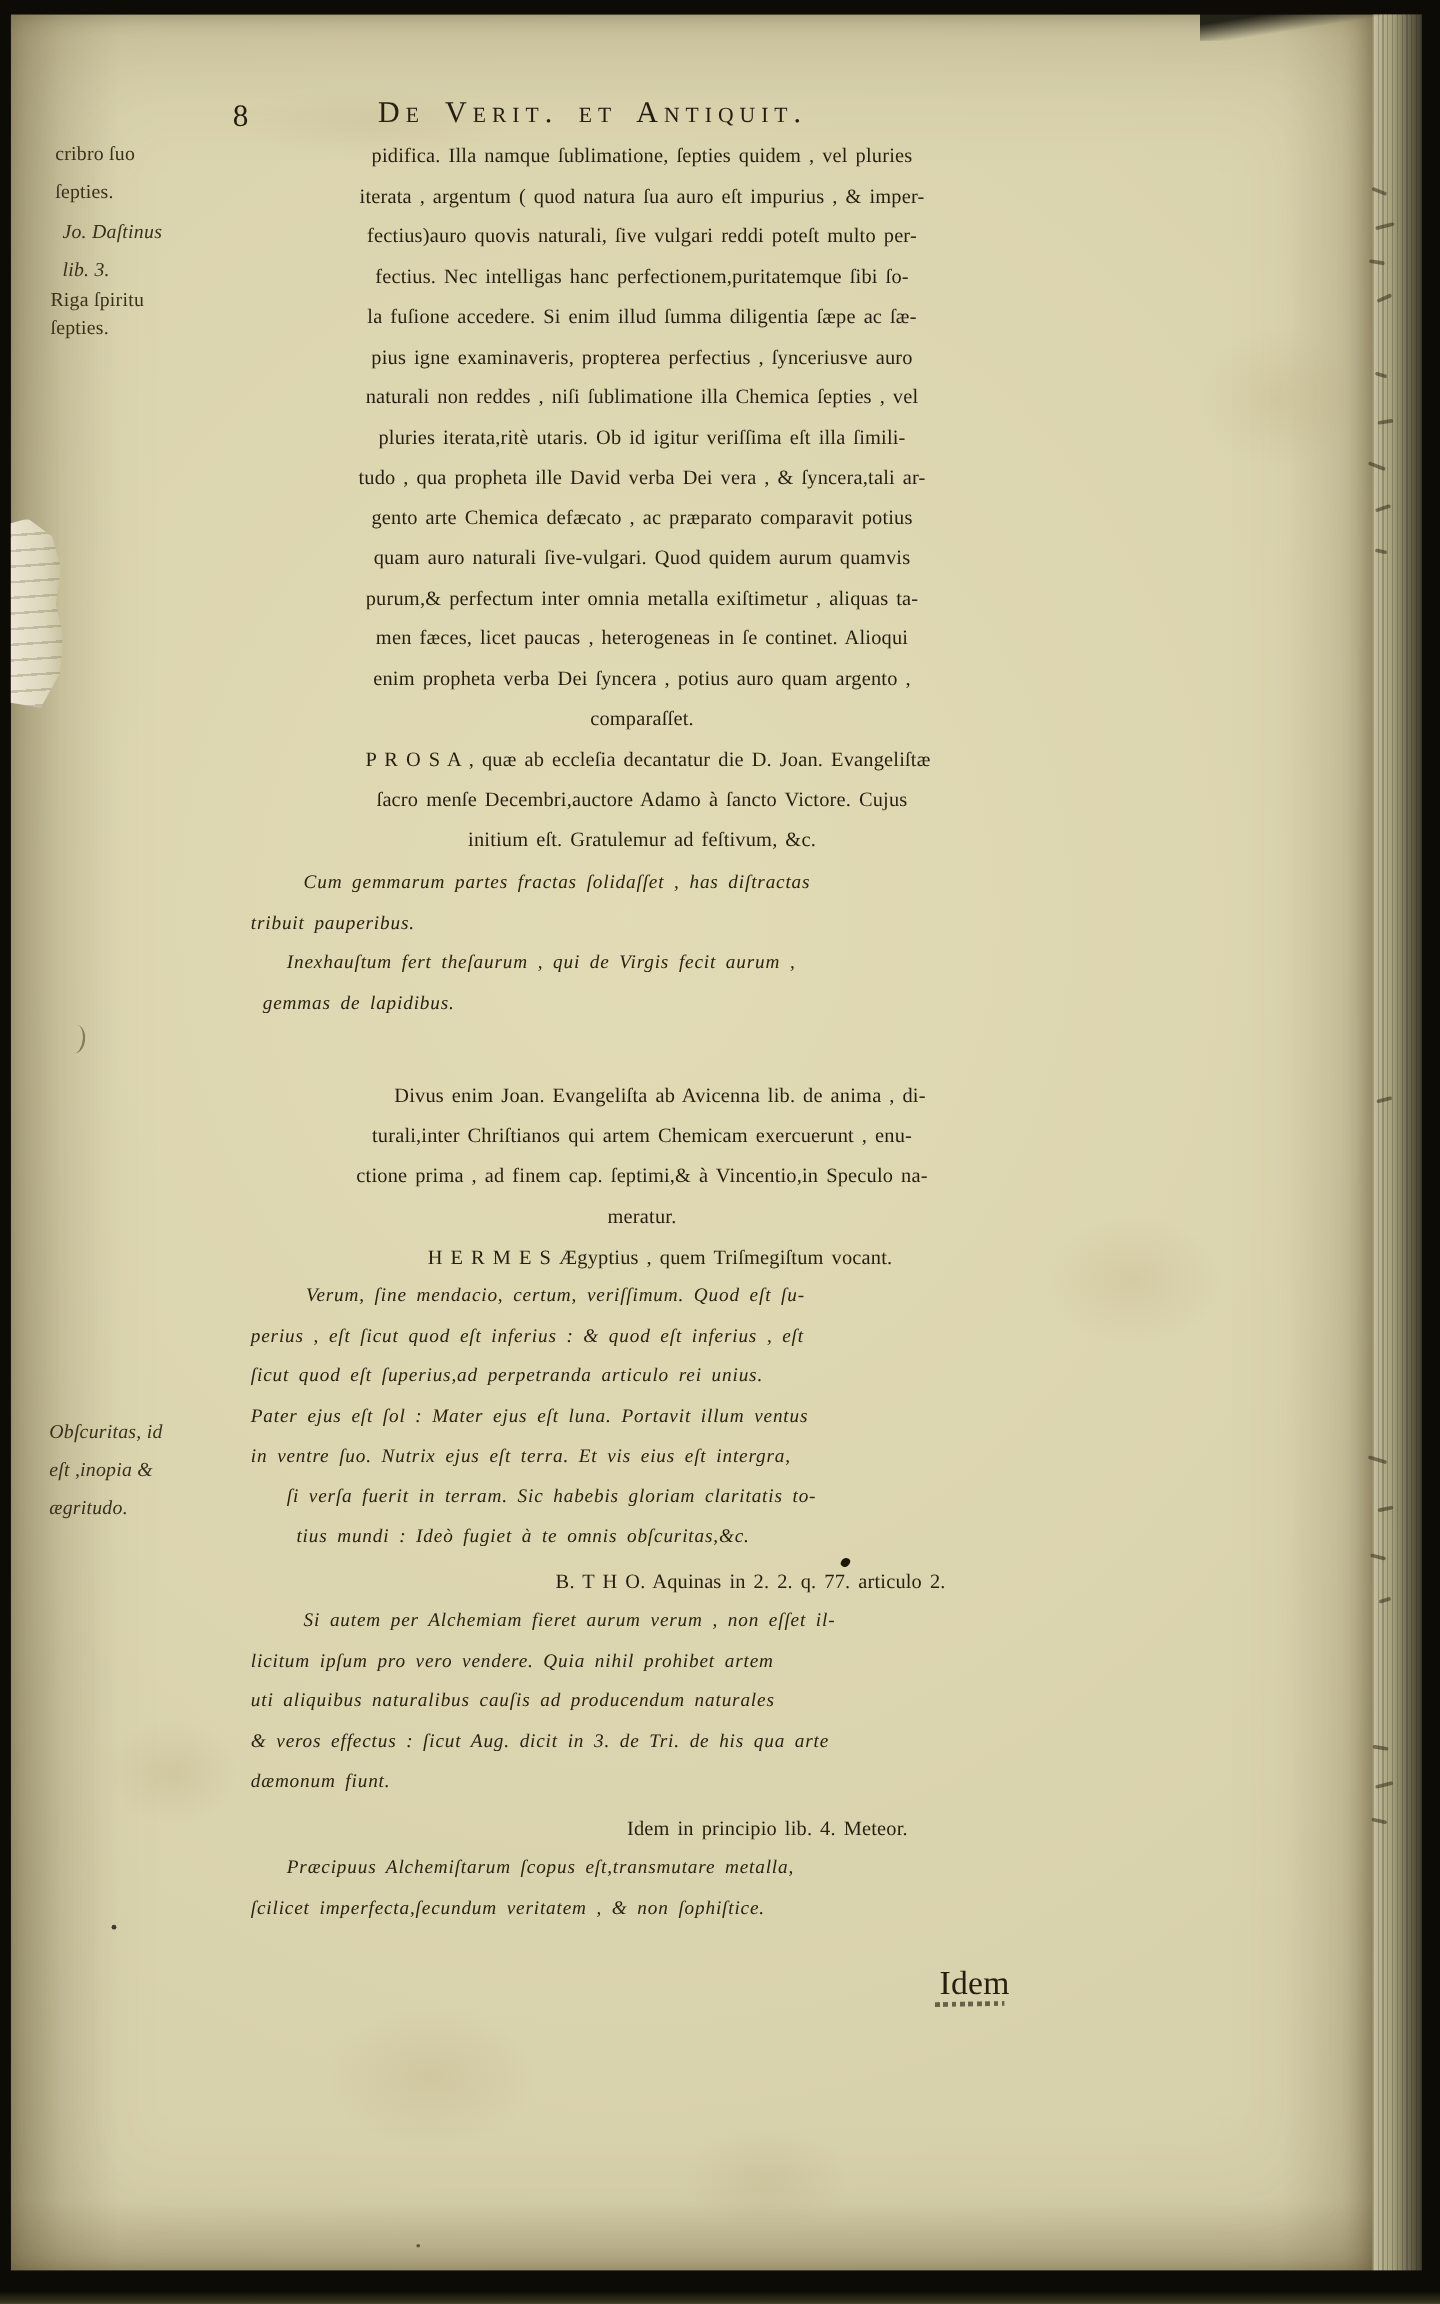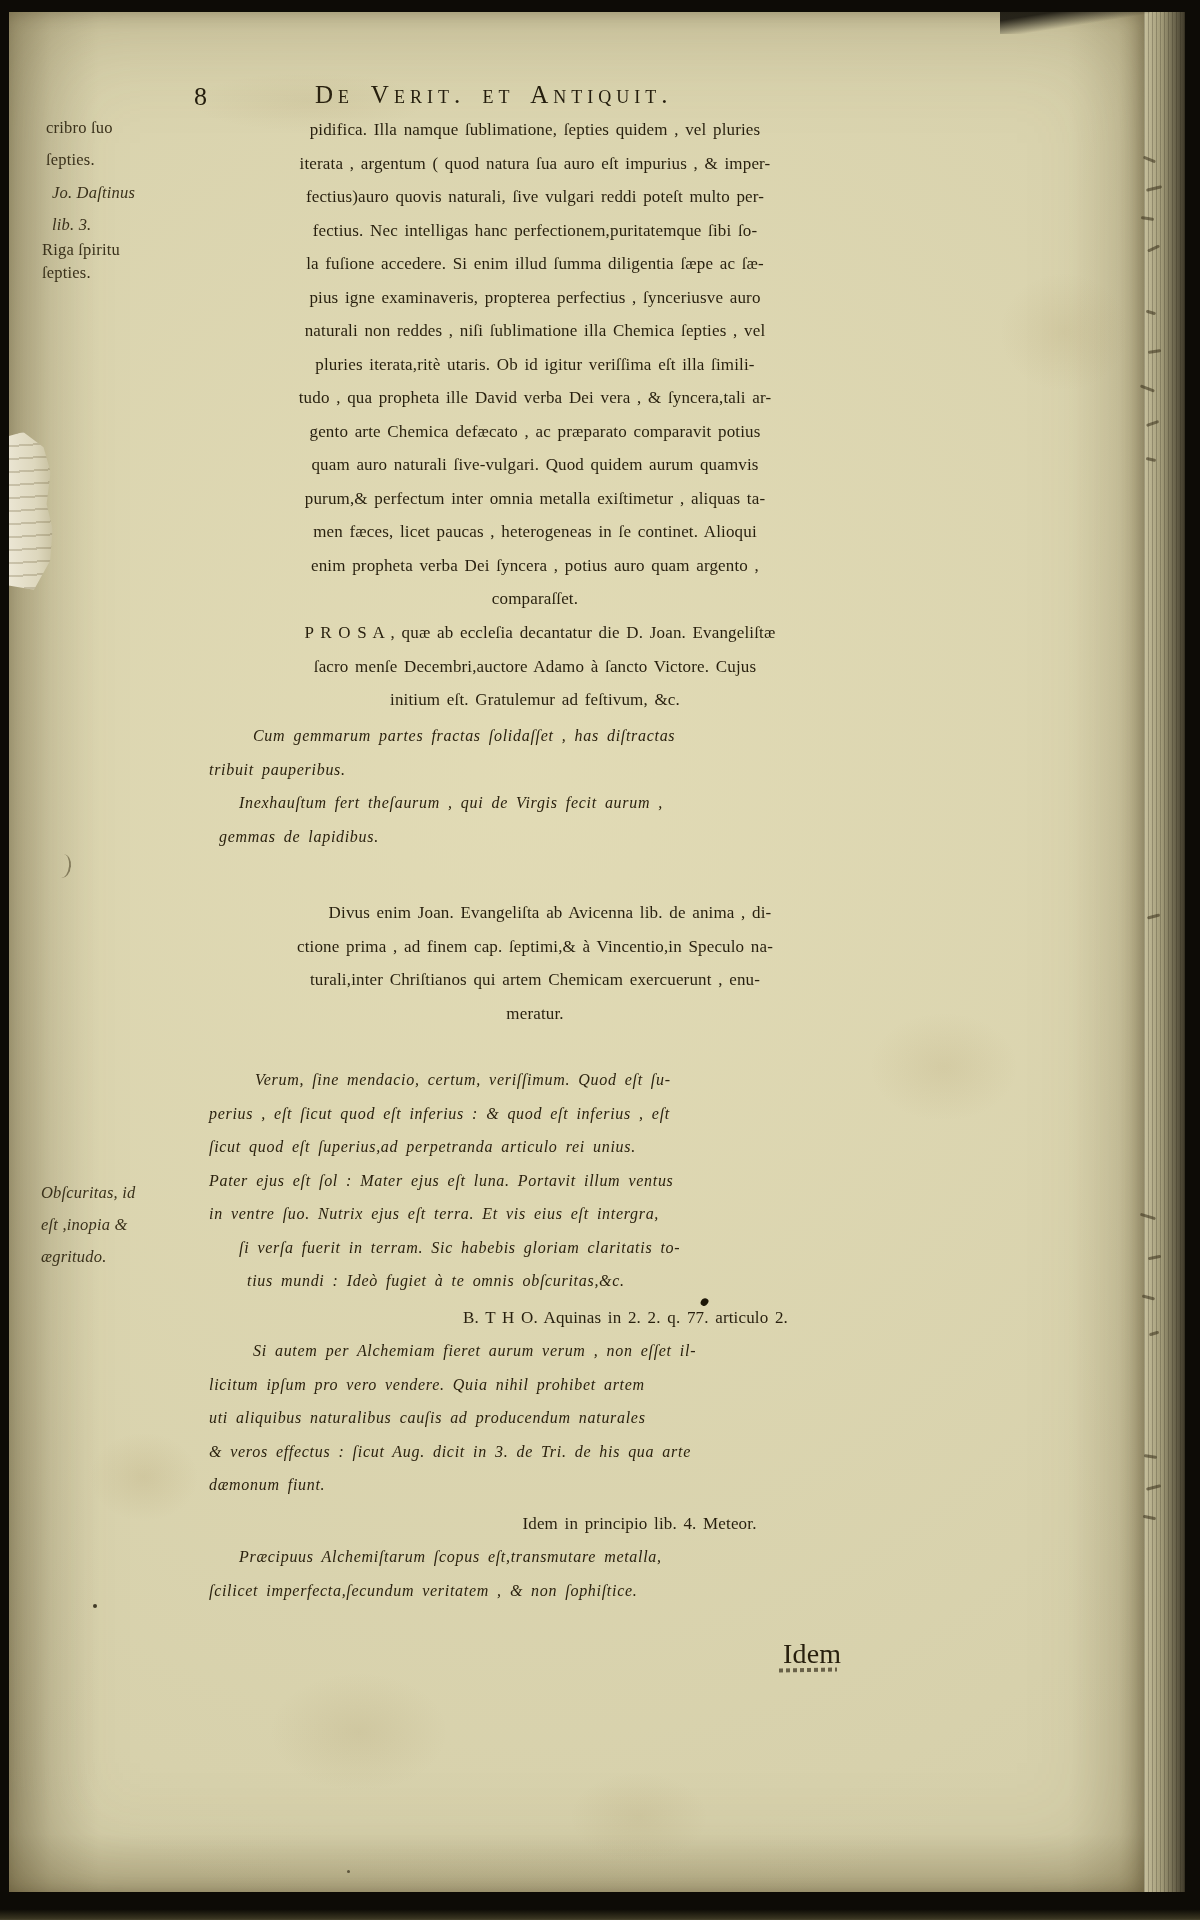--- a/index.html
+++ b/index.html
@@ -205,23 +205,26 @@
         <div class="line">initium eſt.   Gratulemur ad feſtivum, &amp;c.</div>
       </div>
     <div class="para italic p3">
         <div class="line">Cum gemmarum partes fractas ſolidaſſet , has diſtractas</div>
         <div class="line">tribuit pauperibus.</div>
         <div class="line">Inexhauſtum fert theſaurum , qui de Virgis fecit aurum ,</div>
         <div class="line">gemmas de lapidibus.</div>
       </div>
     <div class="para roman p4">
         <div class="line">Divus enim Joan. Evangeliſta ab Avicenna lib. de anima , di-</div>
+        <div class="line">turali,inter Chriſtianos qui artem Chemicam exercuerunt , enu-</div>
         <div class="line">ctione prima , ad finem cap. ſeptimi,&amp; à Vincentio,in Speculo na-</div>
-        <div class="line">turali,inter Chriſtianos qui artem Chemicam exercuerunt , enu-</div>
         <div class="line">meratur.</div>
+      </div>
+    <div class="para roman p5">
+        <div class="line">H E R M E S   Ægyptius , quem Triſmegiſtum vocant.</div>
       </div>
     <div class="para italic p6">
         <div class="line">Verum, ſine mendacio, certum, veriſſimum.   Quod eſt ſu-</div>
         <div class="line">perius , eſt ſicut quod eſt inferius :  &amp; quod eſt inferius , eſt</div>
         <div class="line">ſicut quod eſt ſuperius,ad perpetranda articulo rei unius.</div>
         <div class="line">Pater ejus eſt ſol : Mater ejus eſt luna. Portavit illum ventus</div>
         <div class="line">in ventre ſuo.  Nutrix ejus eſt terra.  Et vis eius eſt intergra,</div>
         <div class="line">ſi verſa fuerit in terram.   Sic habebis gloriam claritatis to-</div>
         <div class="line">tius mundi :  Ideò fugiet à te omnis obſcuritas,&amp;c.</div>
       </div>

